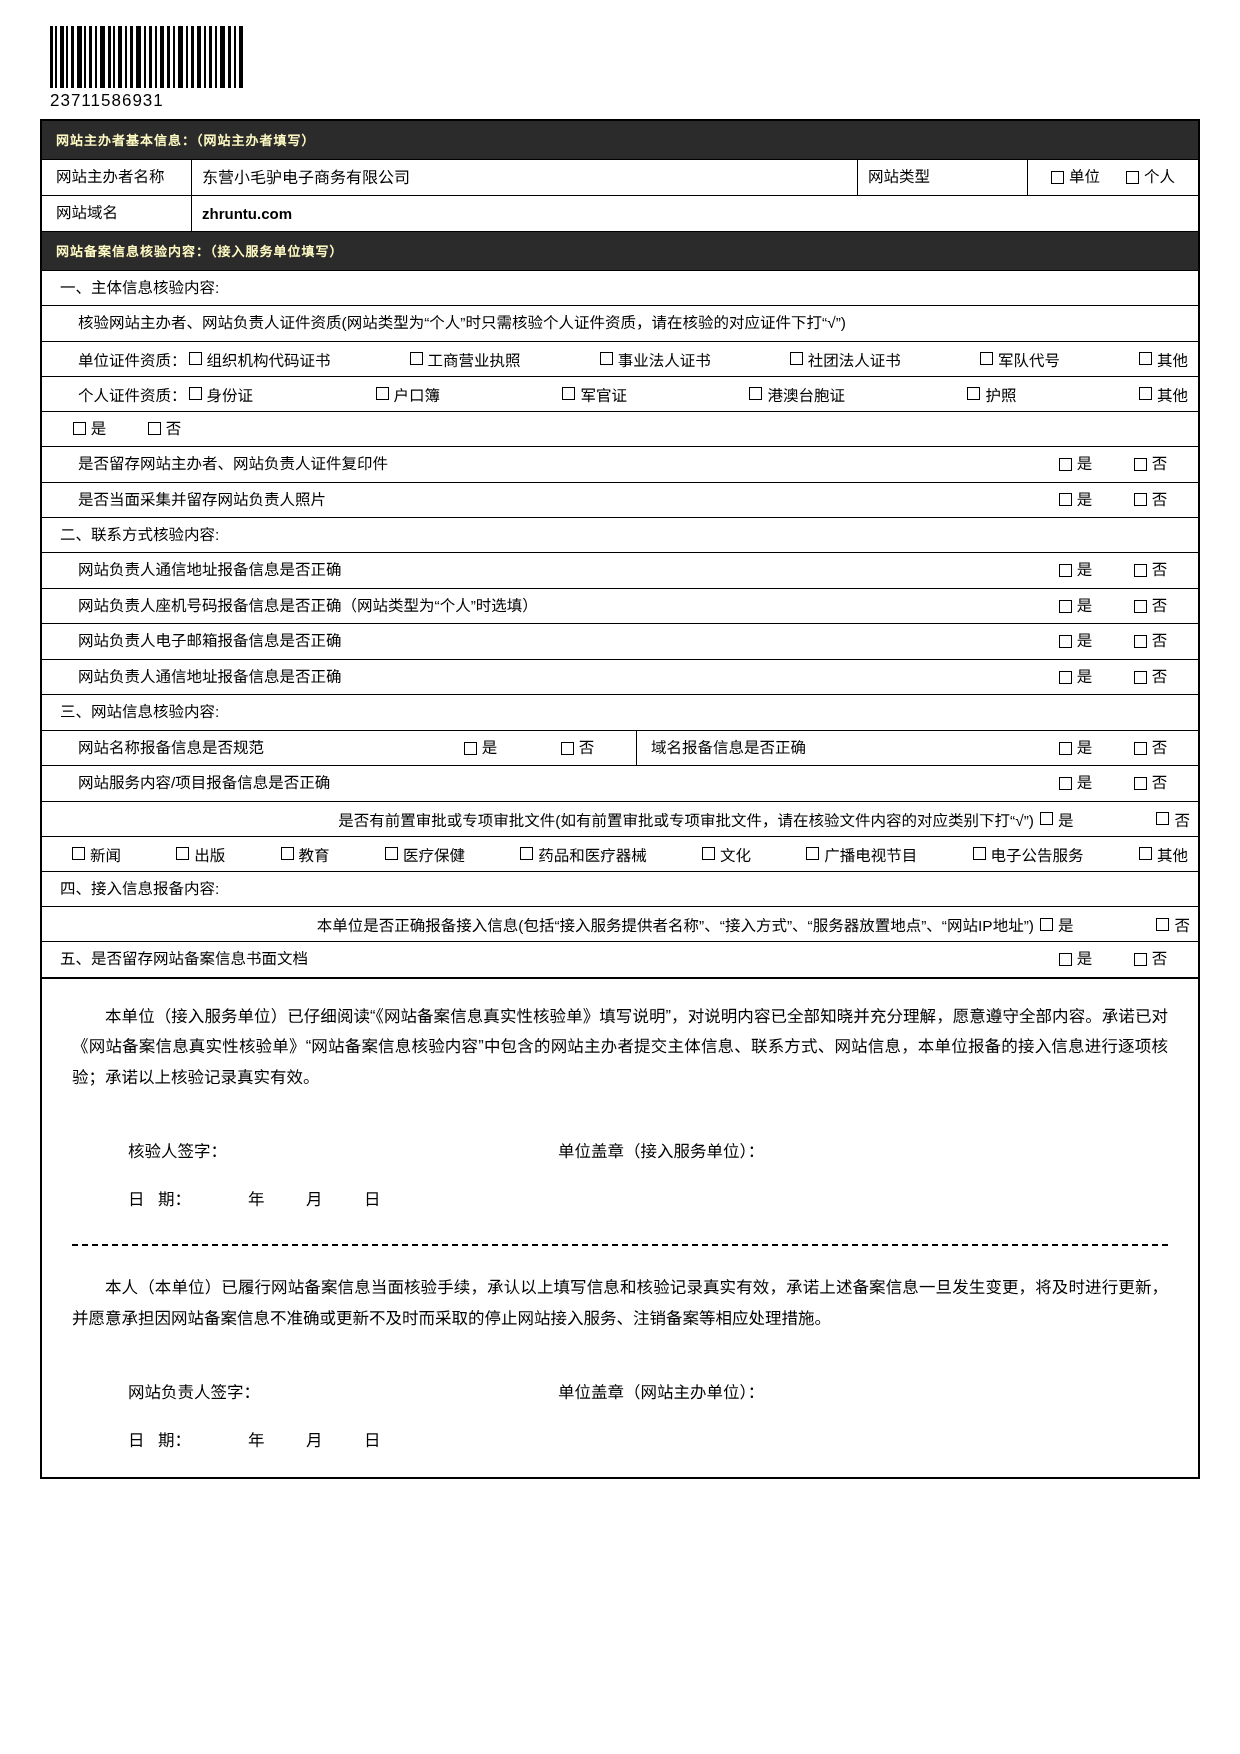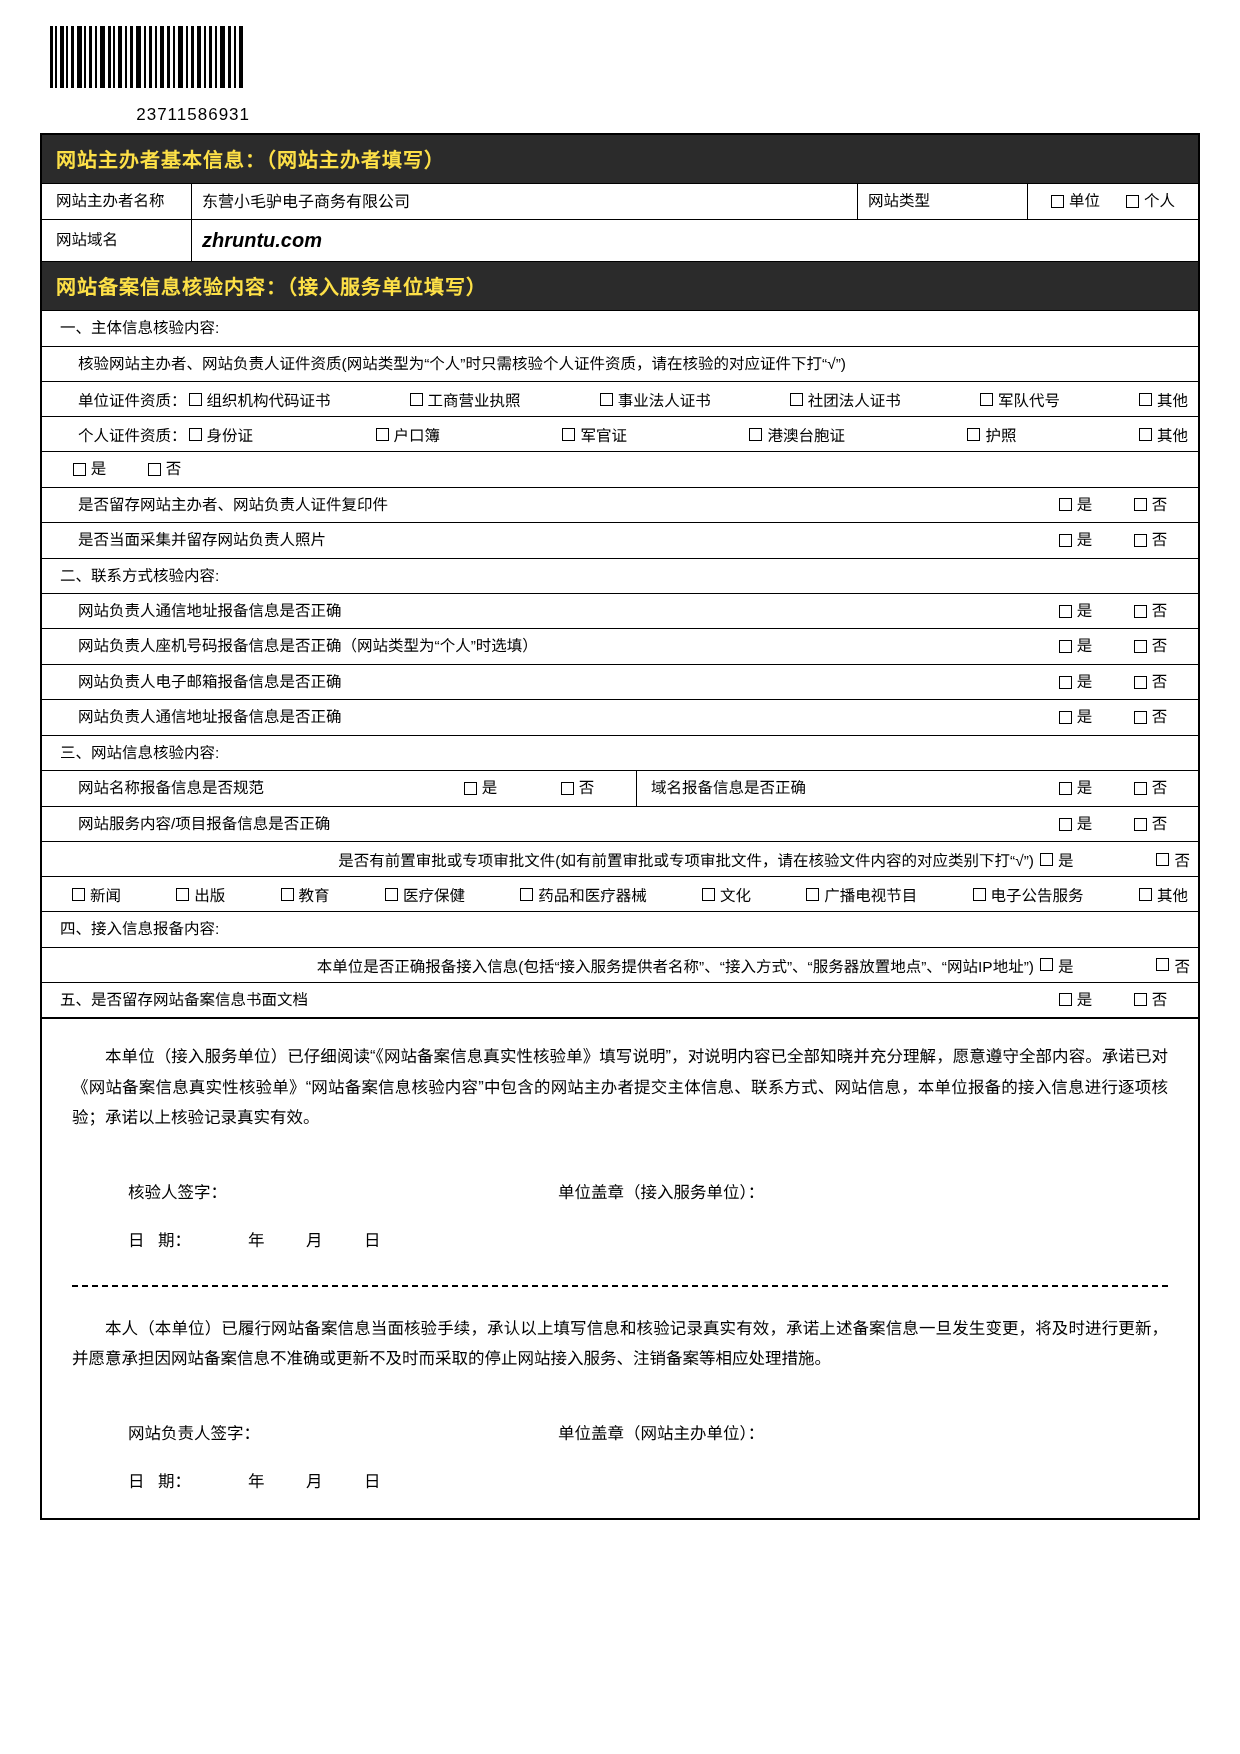--- a/index.html
+++ b/index.html
@@ -35,44 +35,44 @@
   }
   .barcode {
     height: 62px;
     width: 196px;
     display: block;
   }
   .barcode-num {
     font-family: "Liberation Sans", sans-serif;
     font-size: 17px;
     letter-spacing: 1px;
-    text-align: right;
-    margin-top: 17px;
+    text-align: left;
+    margin-top: 3px;
     color: #000;
   }
   .doc-title {
     flex: 1;
     text-align: center;
     font-size: 37px;
     font-weight: bold;
     letter-spacing: 12px;
     padding-top: 8px;
     padding-right: 20px;
     white-space: nowrap;
   }
 
   
   .form {
     border: 2px solid #000;
     border-top: 2px solid #000;
   }
   .band {
     background: #2b2b2b;
-    color: #fde047;
-    font-size: 20px;
+    color: #fef9c3;
+    font-size: 13px;
     font-weight: bold;
     padding: 9px 14px 10px 14px;
     letter-spacing: 1px;
     border-bottom: 1px solid #000;
   }
   .row {
     display: flex;
     border-bottom: 1px solid #000;
     min-height: 34px;
     align-items: stretch;
@@ -110,23 +110,22 @@
     width: 11px;
     height: 11px;
     border: 1.4px solid #000;
     margin-right: 5px;
     background: #fff;
   }
   .value-text {
     font-size: 16px;
   }
   .domain-text {
-    font-size: 20px;
+    font-size: 15px;
     font-weight: bold;
-    font-style: italic;
   }
 
   .cert-row .cb { margin-right: 0; }
   .cert-row {
     display: flex;
     align-items: center;
     padding: 6px 10px 6px 36px;
     font-size: 15.5px;
     border-bottom: 1px solid #000;
   }

